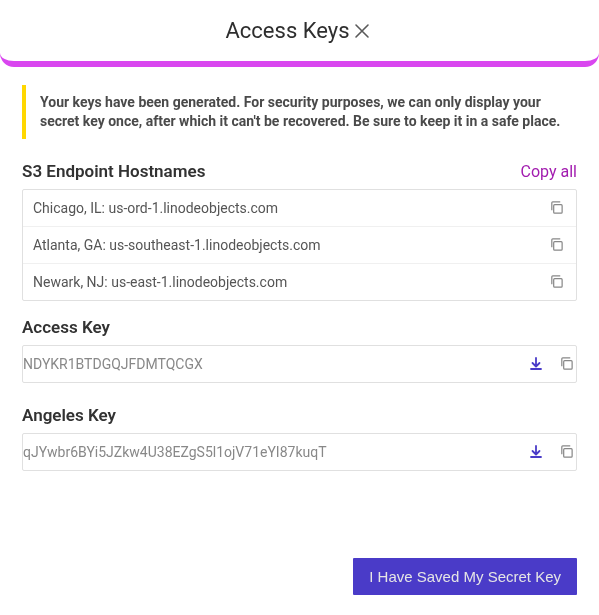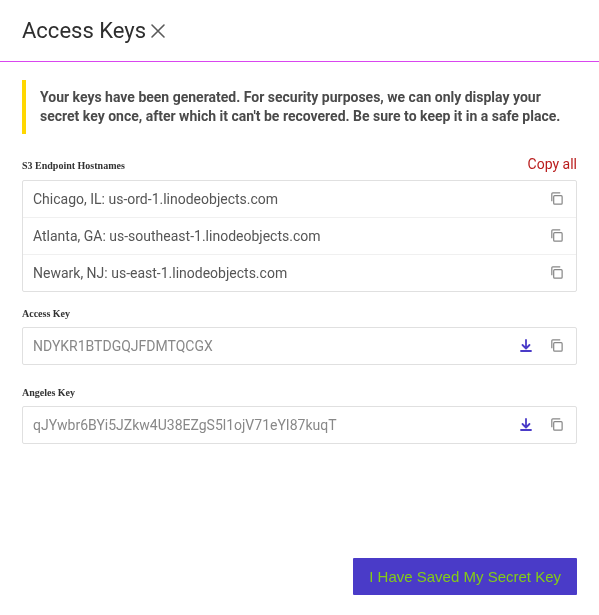--- a/index.html
+++ b/index.html
@@ -7,23 +7,24 @@
       font-family: -apple-system, BlinkMacSystemFont, "Segoe UI", Roboto, Helvetica, Arial, sans-serif;
       background: #fff;
       color: #333;
       width: 599px;
       height: 615px;
       overflow: hidden;
     }
     .dialog-header {
       display: flex;
       align-items: center;
-      justify-content: flex-start;
+      justify-content: center;
       padding: 18px 22px 18px 22px;
-      border-bottom: 1px solid #d946ef;
+      border-bottom: 6px solid #d946ef;
+      border-radius: 14px;
     }
     .dialog-title {
       font-size: 22px;
       font-weight: 400;
       color: #2e2e2e;
     }
     .close-btn {
       width: 24px;
       height: 24px;
       display: flex;
@@ -47,28 +48,27 @@
       line-height: 1.35;
       color: #4a4a4a;
     }
     .section-header {
       display: flex;
       justify-content: space-between;
       align-items: baseline;
       margin-bottom: 8px;
     }
     .section-title {
-      font-size: 10px;
+      font-size: 17px;
       font-weight: 600;
       color: #323232;
-      font-family: Liberation Serif, serif;
     }
     .copy-all {
-      font-size: 14px;
-      color: #b91c1c;
+      font-size: 16px;
+      color: #a21caf;
       cursor: pointer;
     }
     .endpoint-list {
       border: 1px solid #e0e0e0;
       border-radius: 2px;
       margin-bottom: 16px;
     }
     .endpoint-row {
       display: flex;
       align-items: center;
@@ -91,21 +91,21 @@
       flex-shrink: 0;
     }
     .icon-btn + .icon-btn { margin-left: 10px; }
     .icon-btn.accent { color: #4a3bc8; }
     .key-section { margin-bottom: 22px; }
     .key-box {
       border: 1px solid #e0e0e0;
       border-radius: 2px;
       display: flex;
       align-items: center;
-      padding: 8px 10px;
+      padding: 8px 0;
     }
     .key-value {
       flex: 1;
       font-size: 14px;
       color: #888;
       font-family: inherit;
       white-space: nowrap;
       overflow: hidden;
       text-overflow: ellipsis;
     }
@@ -113,21 +113,21 @@
       position: absolute;
       bottom: 0;
       left: 0;
       right: 0;
       padding: 16px 22px 20px;
       display: flex;
       justify-content: flex-end;
     }
     .confirm-btn {
       background: #4a3bc8;
-      color: #84cc16;
+      color: #e5e5e5;
       border: none;
       padding: 10px 16px;
       font-size: 15px;
       cursor: pointer;
       border-radius: 1px;
     }
     svg { display: block; }
   </style>
 </head>
 <body>

